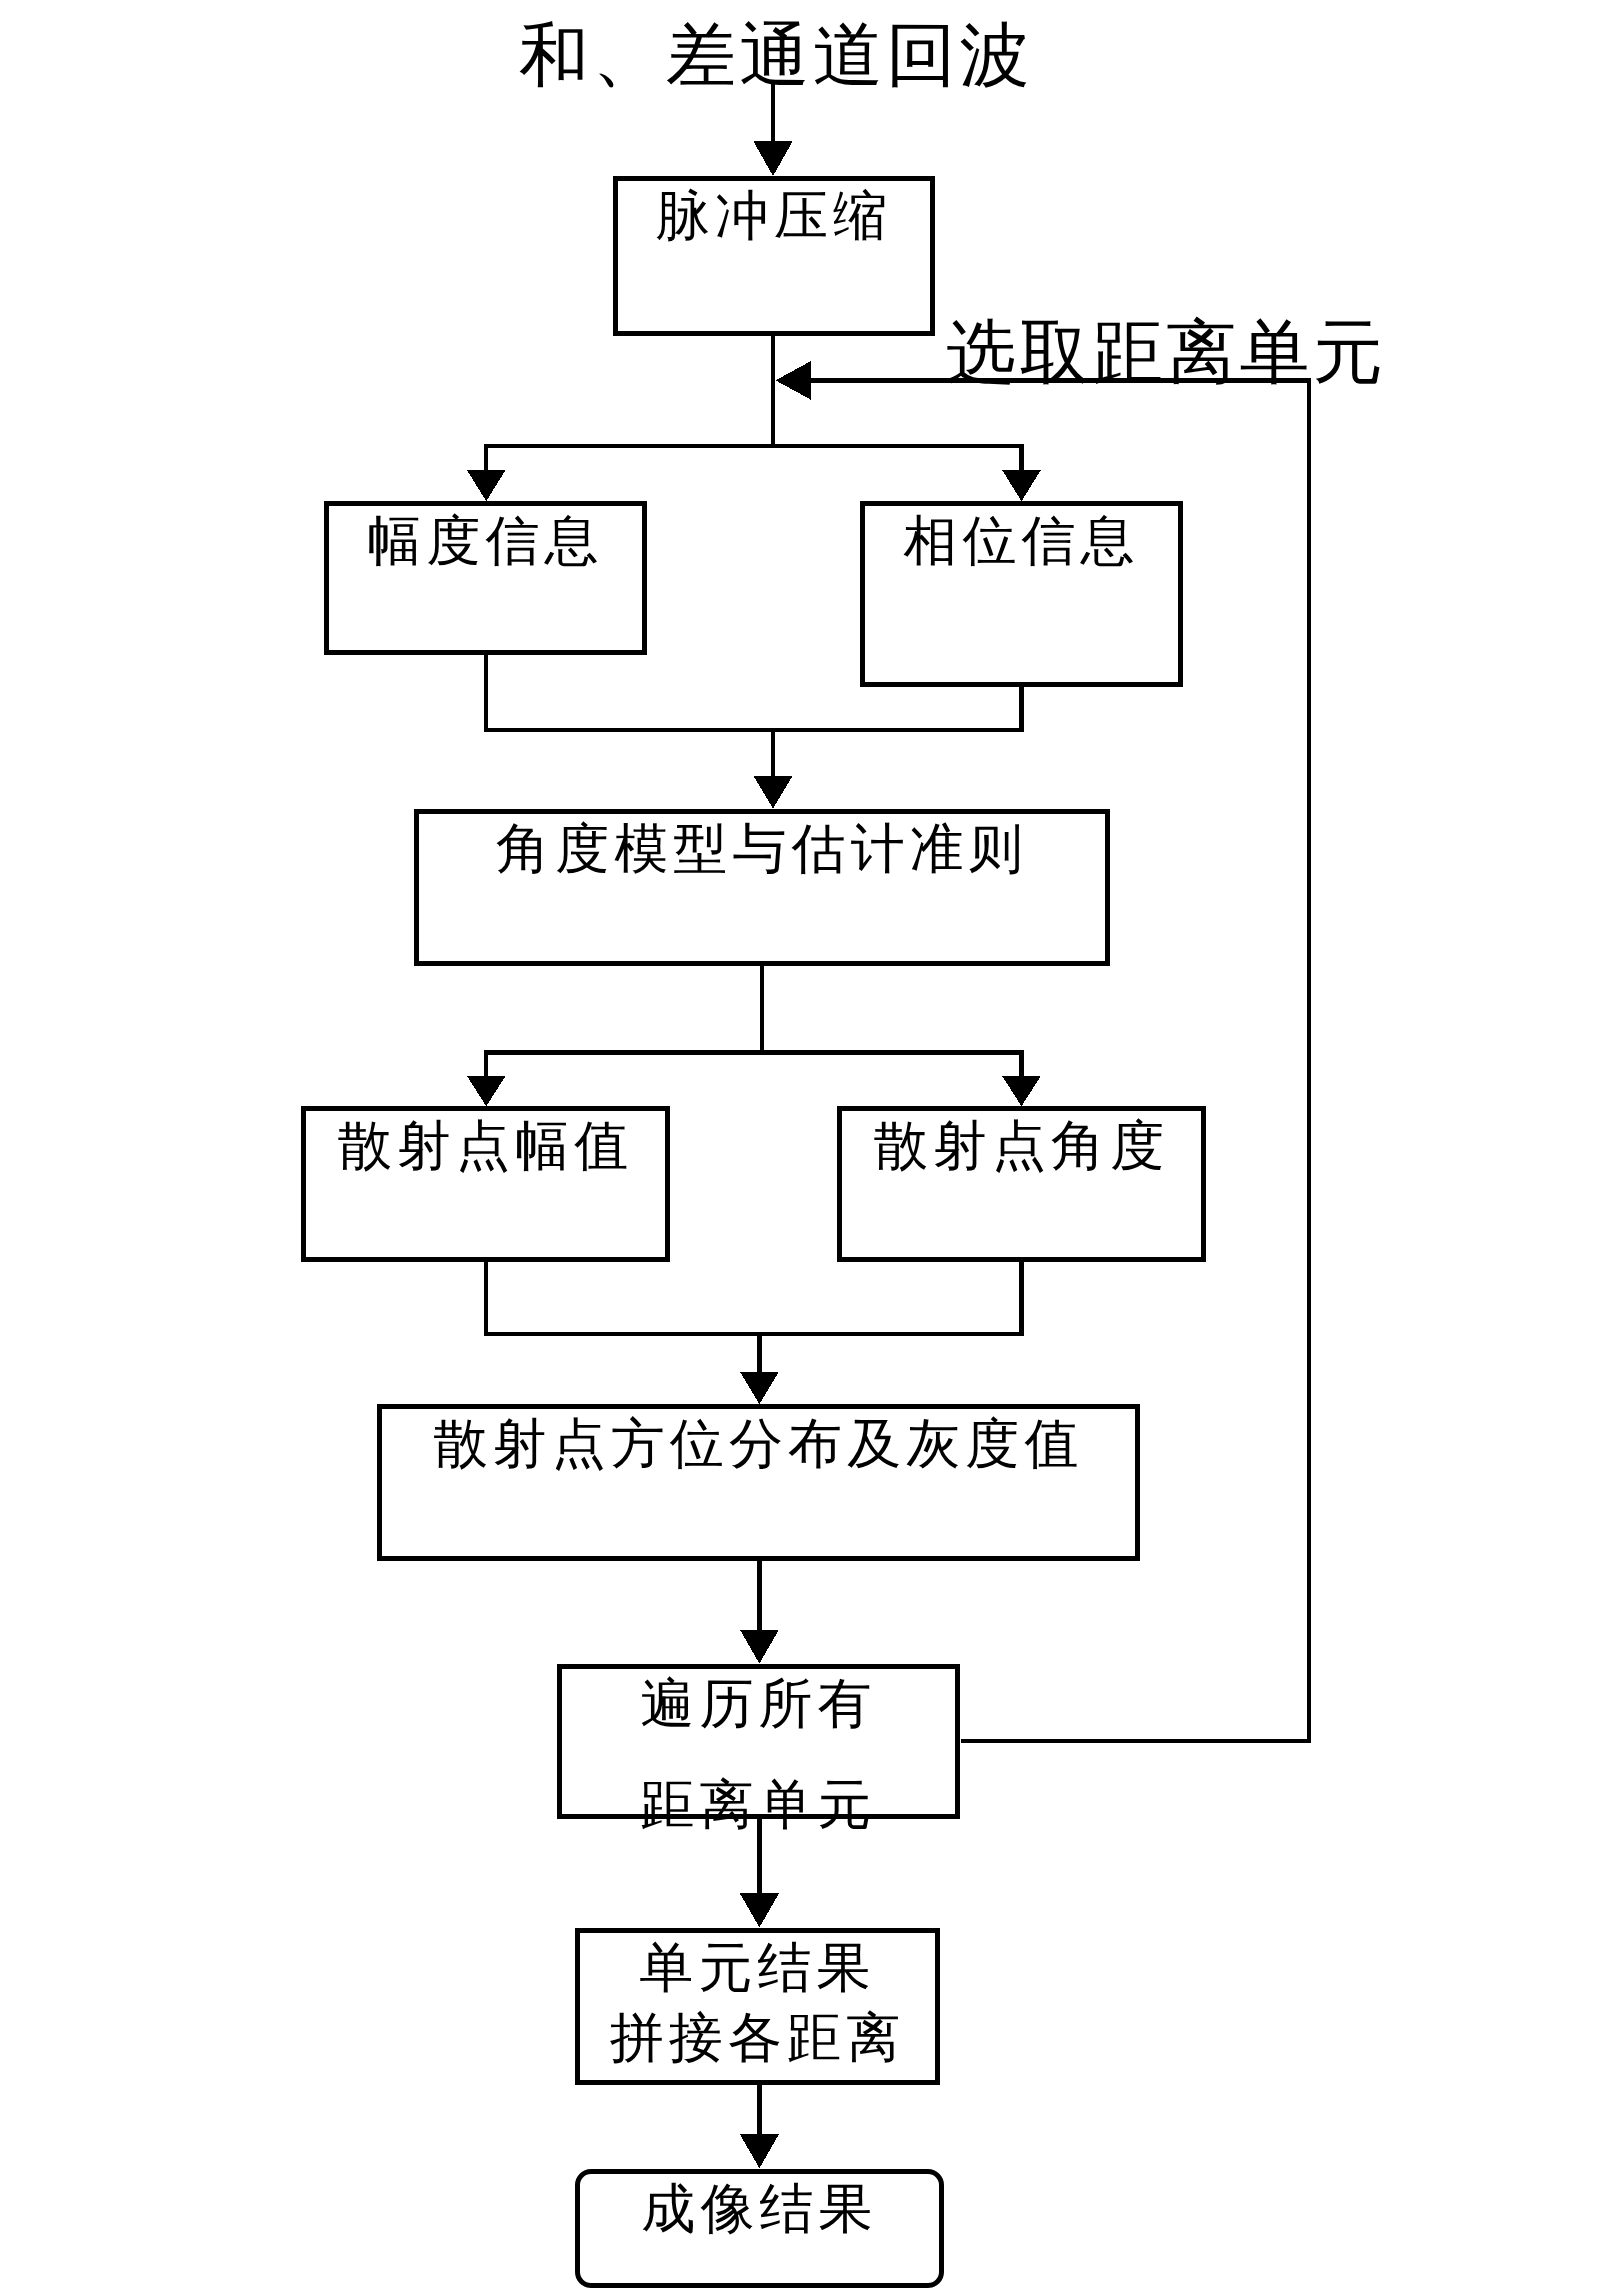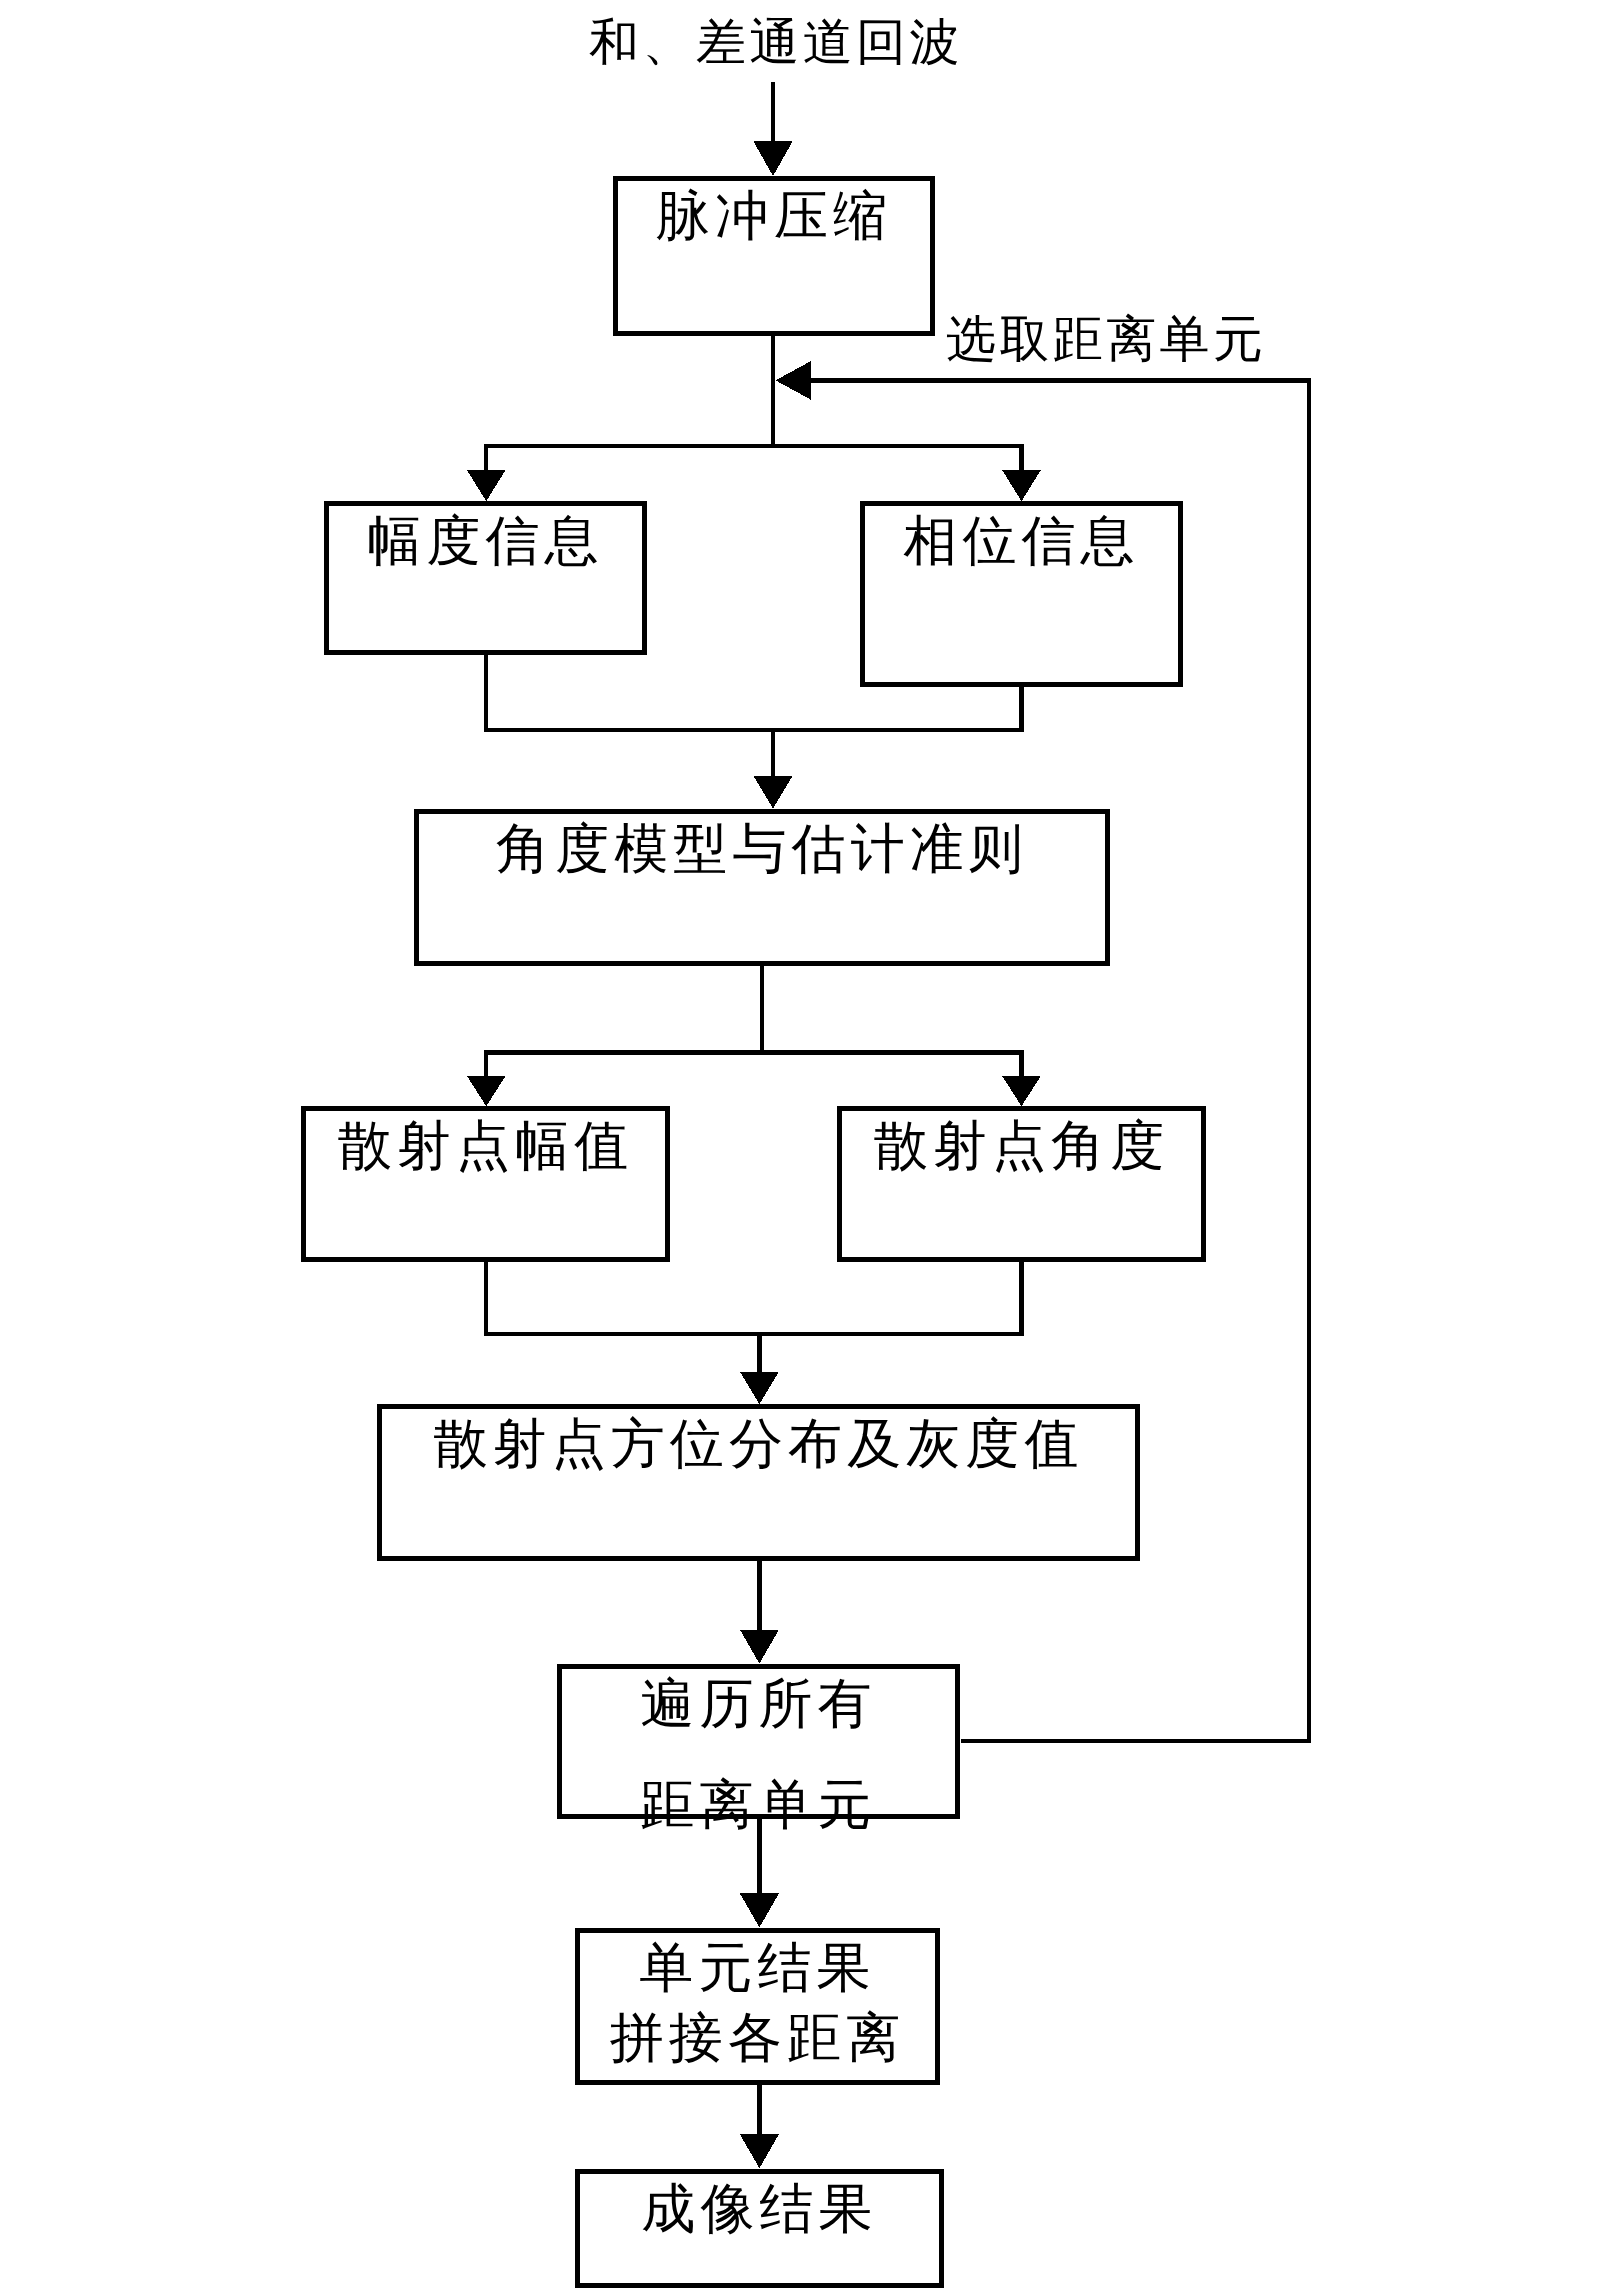--- a/index.html
+++ b/index.html
@@ -28,21 +28,21 @@
     flex-direction: column;
     align-items: center;
     text-align: center;
     font-size: 54px;
     letter-spacing: 5.1px;
     line-height: 1.3;
     white-space: nowrap;
   }
   .floating-label {
     position: absolute;
-    font-size: 50px;
+    font-size: 70px;
     letter-spacing: 3.4px;
     white-space: nowrap;
   }
   .title-label {
     transform: translateX(-50%);
   }
 </style>
 </head>
 <body>
 
@@ -119,18 +119,18 @@
   <div class="node" style="left:557px; top:1664px; width:403px; height:155px;gap:31px;">
     <span>遍历所有</span>
     <span>距离单元</span>
   </div>
 
   <div class="node" style="left:575px; top:1928px; width:365px; height:157px;">
     <span>单元结果</span>
     <span>拼接各距离</span>
   </div>
 
-  <div class="node" style="left:575px; top:2169px; width:369px; height:119px;">
+  <div class="node" style="left:575px; top:2169px; width:369px; height:119px;border-radius:16px;">
     <span>成像结果</span>
   </div>
 
 </div>
 
 
 </body></html>

